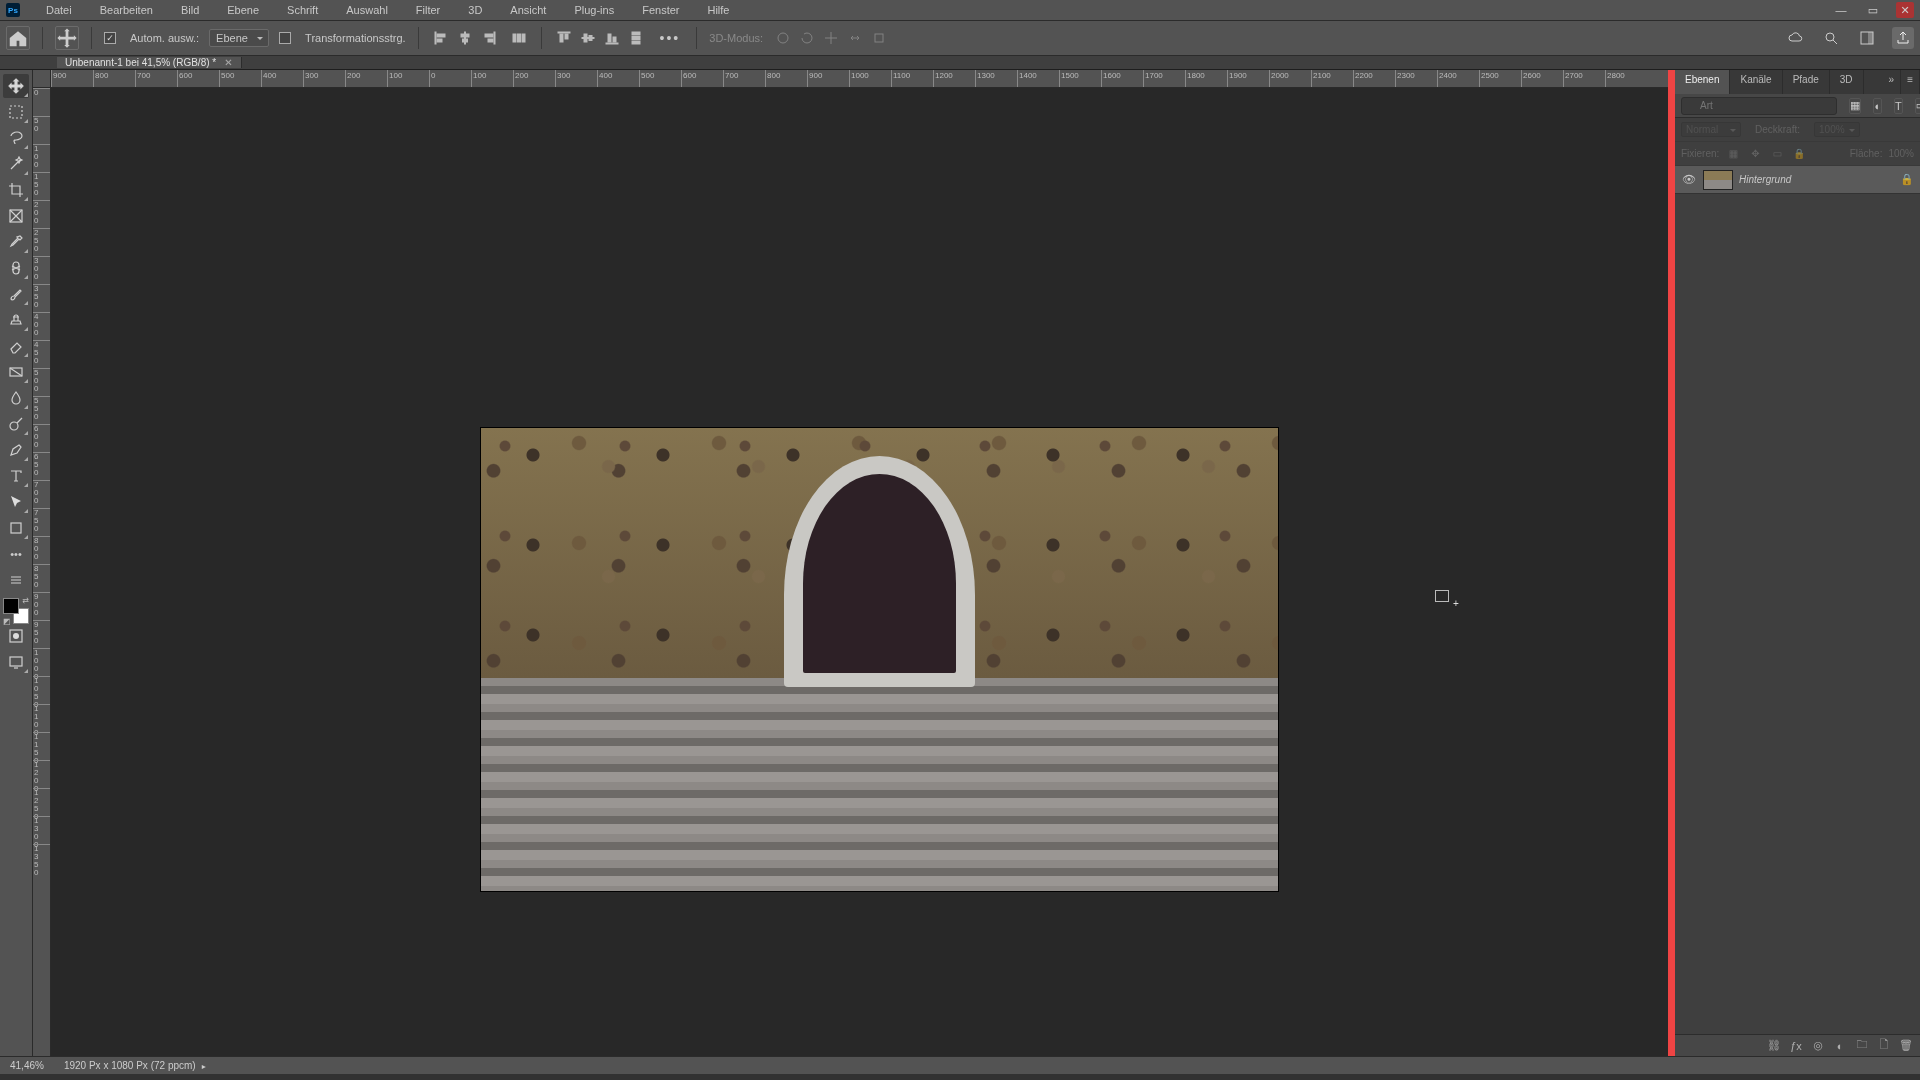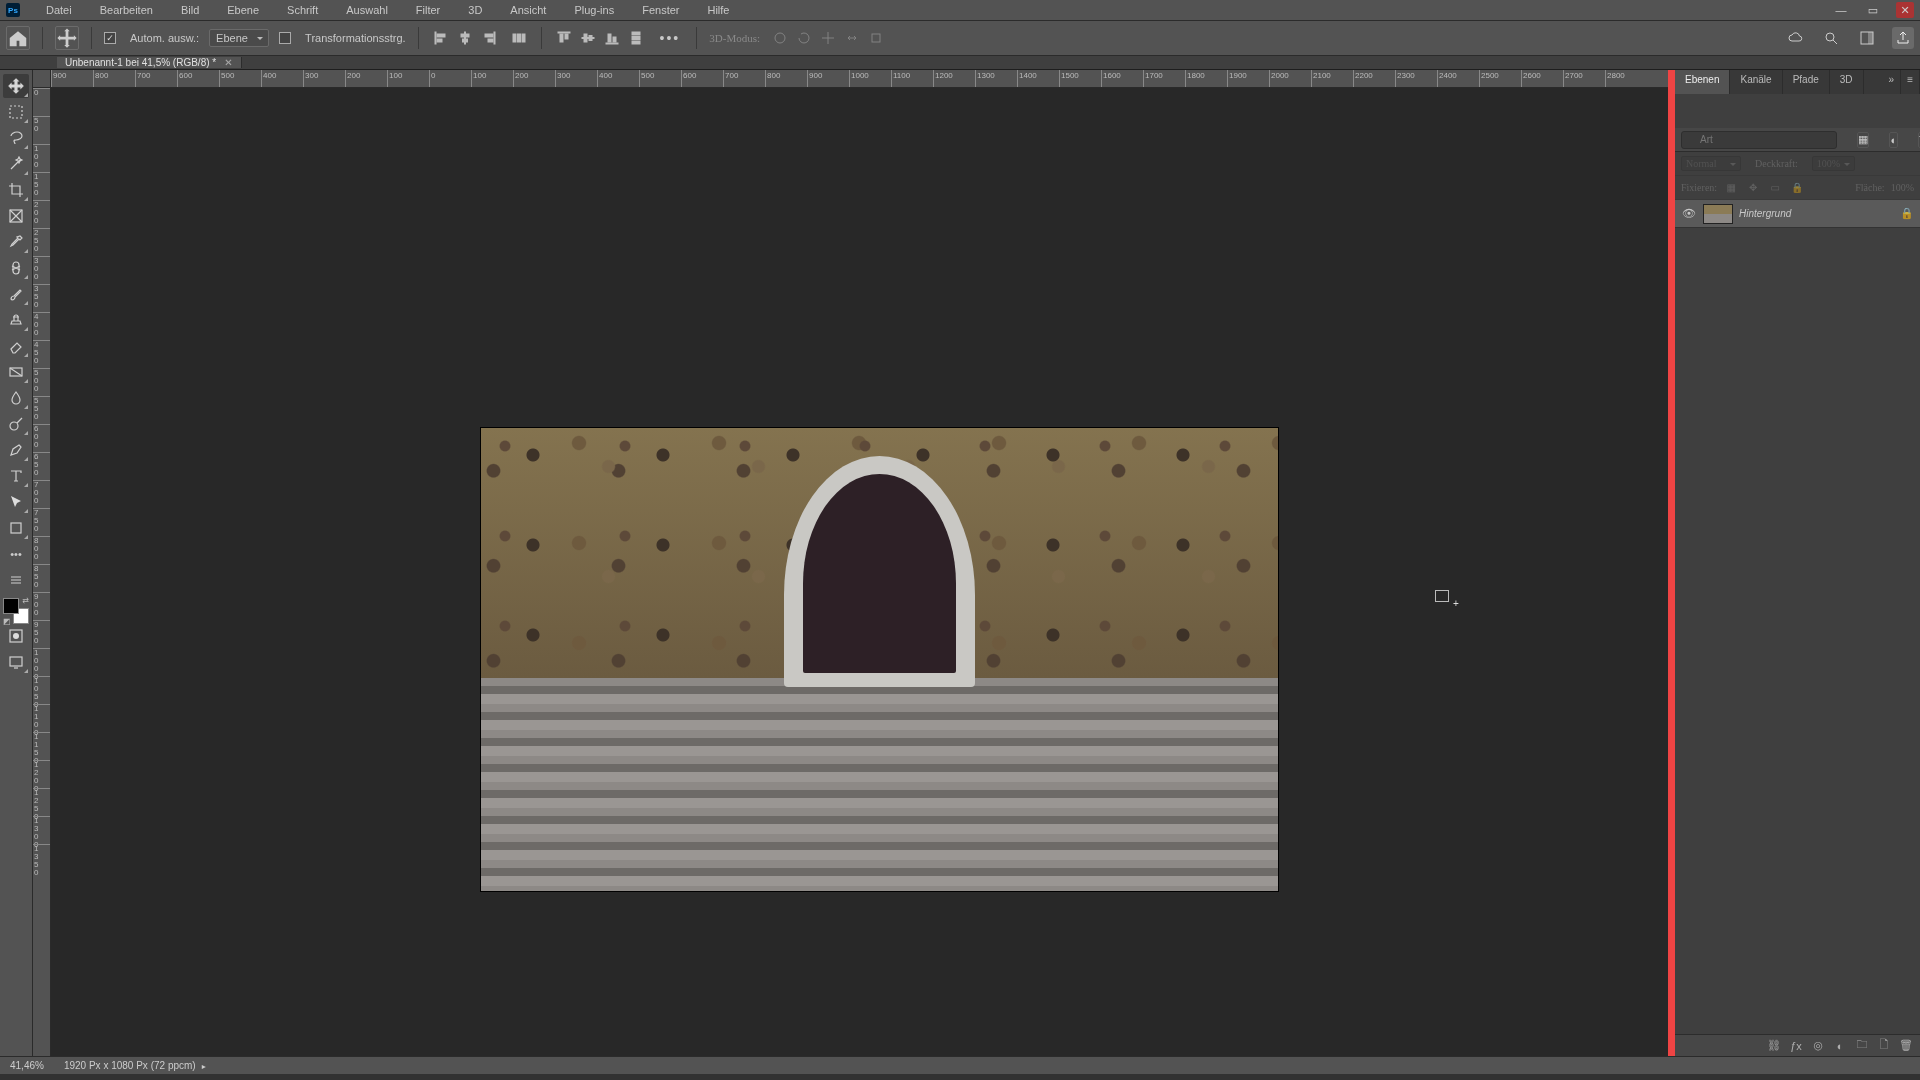--- a/index.html
+++ b/index.html
@@ -19,21 +19,21 @@
 .sep { width: 1px; height: 22px; background: #3a3a3a; margin: 0 2px; }
 .checkbox { width: 12px; height: 12px; border: 1px solid #aaa; display: inline-flex; align-items: center; justify-content: center; margin-right: 4px; background: #444; }
 .checkbox.checked::after { content: "✓"; font-size: 9px; color: #ddd; }
 .opt-label { white-space: nowrap; }
 .dropdown { border: 1px solid #6a6a6a; padding: 2px 18px 2px 6px; border-radius: 2px; position: relative; background: #4a4a4a; min-width: 60px; }
 .dropdown::after { content: ""; position: absolute; right: 5px; top: 50%; margin-top: -1px; border: 3px solid transparent; border-top-color: #bbb; }
 .align-group { display: flex; gap: 4px; }
 .align-btn { width: 20px; height: 20px; border: 1px solid transparent; display: flex; align-items: center; justify-content: center; }
 .align-btn svg { width: 14px; height: 14px; stroke: #bbb; fill: #bbb; }
 .more-dots { font-size: 14px; letter-spacing: 2px; padding: 0 4px; }
-.disabled { opacity: .45; font-family: Liberation Serif, serif; }
+.disabled { opacity: .45; }
 .options-spacer { flex: 1; }
 .right-icon { width: 22px; height: 22px; display: flex; align-items: center; justify-content: center; margin-left: 4px; border-radius: 3px; }
 .right-icon.share { background: #6a6a6a; }
 
 
 .tabbar { height: 14px; background: #3f3f3f; display: flex; align-items: center; padding-left: 57px; border-bottom: 1px solid #1e1e1e; }
 .doc-tab { background: #535353; display: flex; align-items: center; padding: 0 8px; font-size: 10px; color: #e0e0e0; border-right: 1px solid #2c2c2c; }
 .doc-tab .close-x { margin-left: 8px; opacity: .6; }
 
 
@@ -77,21 +77,21 @@
 .arch::before { content: ""; position: absolute; inset: 8% 10% 6% 10%; background: #2d2026; border-radius: 50% 50% 2px 2px / 55% 55% 2px 2px; }
 .cursor-ghost { position: absolute; width: 14px; height: 12px; border: 1px solid #bbb; }
 .cursor-plus { position: absolute; font-size: 10px; color: #ddd; }
 
 
 .panels { width: 252px; background: #3f3f3f; border-left: 7px solid #ef4444; display: flex; flex-direction: column; }
 .panel-tabs { height: 24px; background: #383838; display: flex; align-items: stretch; }
 .ptab { padding: 4px 10px; font-size: 10px; color: #bbb; border-right: 1px solid #2c2c2c; }
 .ptab.active { background: #535353; color: #eee; }
 .ptab.collapse { margin-left: auto; padding: 4px 6px; }
-.panel-toolbar { height: 24px; background: #474747; display: flex; align-items: center; padding: 0 6px; gap: 20px; border-bottom: 1px solid #2c2c2c; margin-top: 34px; }
+.panel-toolbar { height: 24px; background: #474747; display: flex; align-items: center; padding: 0 6px; gap: 12px; border-bottom: 1px solid #2c2c2c; }
 .filter-input { flex: 1; background: #3a3a3a; border: 1px solid #2e2e2e; border-radius: 3px; height: 18px; font-size: 10px; color: #aaa; padding: 0 4px 0 18px; position: relative; }
 .filter-wrap { position: relative; flex: 1; }
 .filter-wrap .mag { position: absolute; left: 5px; top: 3px; font-size: 10px; color: #888; }
 .tiny-btn { width: 16px; height: 16px; border: 1px solid #555; border-radius: 2px; display: flex; align-items: center; justify-content: center; }
 .panel-row { height: 24px; display: flex; align-items: center; padding: 0 6px; gap: 14px; font-size: 10px; color: #888; border-bottom: 1px solid #333; }
 .panel-row .field { background: #3a3a3a; border: 1px solid #2e2e2e; border-radius: 2px; padding: 1px 14px 1px 4px; min-width: 60px; position: relative; color: #666; }
 .panel-row .field.small { min-width: 42px; }
 .panel-row .field::after { content: ""; position: absolute; right: 4px; top: 50%; margin-top: -1px; border: 3px solid transparent; border-top-color: #777; }
 .lock-row { height: 24px; display: flex; align-items: center; padding: 0 6px; gap: 6px; font-size: 10px; color: #888; border-bottom: 1px solid #333; }
 .lock-row .li { width: 16px; height: 16px; display: flex; align-items: center; justify-content: center; border: 1px solid transparent; }

